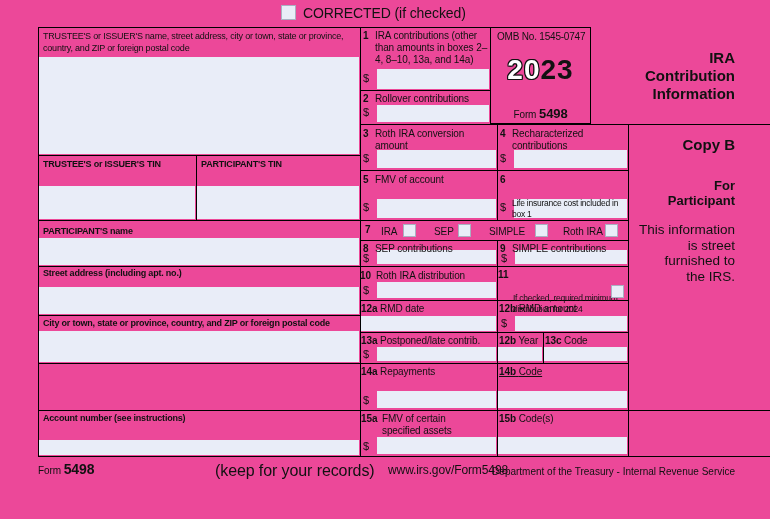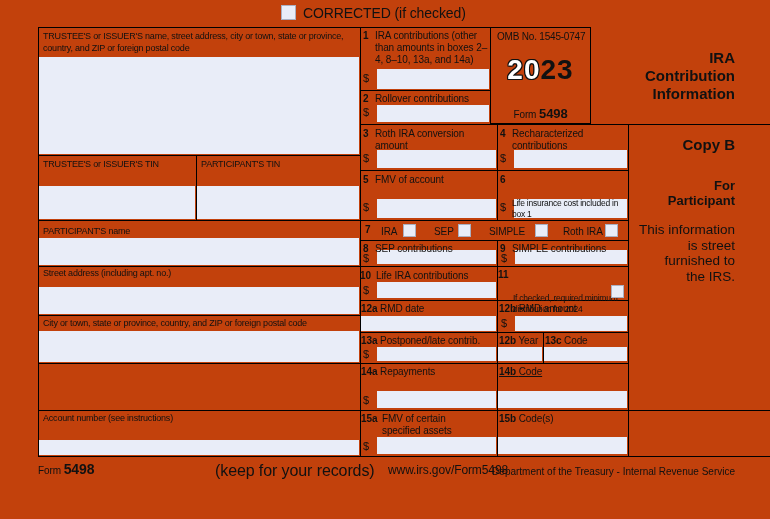--- a/index.html
+++ b/index.html
@@ -1,23 +1,23 @@
 <!DOCTYPE html>
 <html><head>
 <meta charset="utf-8">
 <style>
   html,body{margin:0;padding:0;background:#fff;}
-  #page{position:relative;width:770px;height:519px;background:#c2410c;
+  #page{position:relative;width:770px;height:519px;background:#ec4899;
         font-family:"Liberation Sans","DejaVu Sans",sans-serif;color:#111;overflow:hidden;}
   .hl{position:absolute;height:1px;background:#000;}
   .vl{position:absolute;width:1px;background:#000;}
   .fld{position:absolute;background:#e9edf8;}
   .cb{position:absolute;box-sizing:border-box;width:13px;height:13px;background:#e9edf8;border:1px solid #aab0c2;}
   .t{position:absolute;font-size:10px;line-height:12px;letter-spacing:-0.1px;}
-  .ll{position:absolute;font-size:9px;line-height:11.5px;letter-spacing:-0.2px;white-space:nowrap;}
+  .ll{position:absolute;font-size:9px;line-height:11.5px;letter-spacing:-0.2px;white-space:nowrap;font-weight:bold;}
   .llw{position:absolute;font-size:9px;line-height:11.5px;letter-spacing:-0.2px;}
   .ds{position:absolute;font-size:11px;line-height:12px;}
   .bl{position:absolute;display:flex;font-size:10px;line-height:12px;letter-spacing:-0.1px;}
   .bl b{flex:none;width:12px;padding-left:3px;font-weight:700;}
   .bl .bt{flex:1;}
   .bli{position:absolute;font-size:10px;line-height:12px;letter-spacing:-0.1px;white-space:nowrap;}
   .bli b{font-weight:700;}
   .sm{font-size:8.5px;line-height:10.5px;letter-spacing:-0.25px;margin-top:24px;}
   .rt{position:absolute;text-align:right;}
   .bold{font-weight:700;}
@@ -166,21 +166,21 @@
   <div class="ds" style="left:363px;top:252px;">$</div>
 
   <div class="bl" style="left:497px;top:243px;width:128px;">
       <b>9</b>
       <span class="bt">SIMPLE contributions</span>
     </div>
   <div class="ds" style="left:501px;top:252px;">$</div>
 
   <div class="bl" style="left:360px;top:270px;width:131px;">
       <b style="width:16px;padding-left:0;">10</b>
-      <span class="bt">Life IRA contributions</span>
+      <span class="bt">Roth IRA distribution</span>
     </div>
   <div class="ds" style="left:363px;top:284px;">$</div>
 
   <div class="bl" style="left:498px;top:269px;width:126px;">
       <b style="width:15px;padding-left:0;">11</b>
       <span class="bt sm">If checked, required minimum distribution for 2024</span>
     </div>
   <div class="cb" style="left:611px;top:285px;"></div>
 
   <div class="bli" style="left:361px;top:303px;"><b>12a</b> <span>RMD date</span></div>

